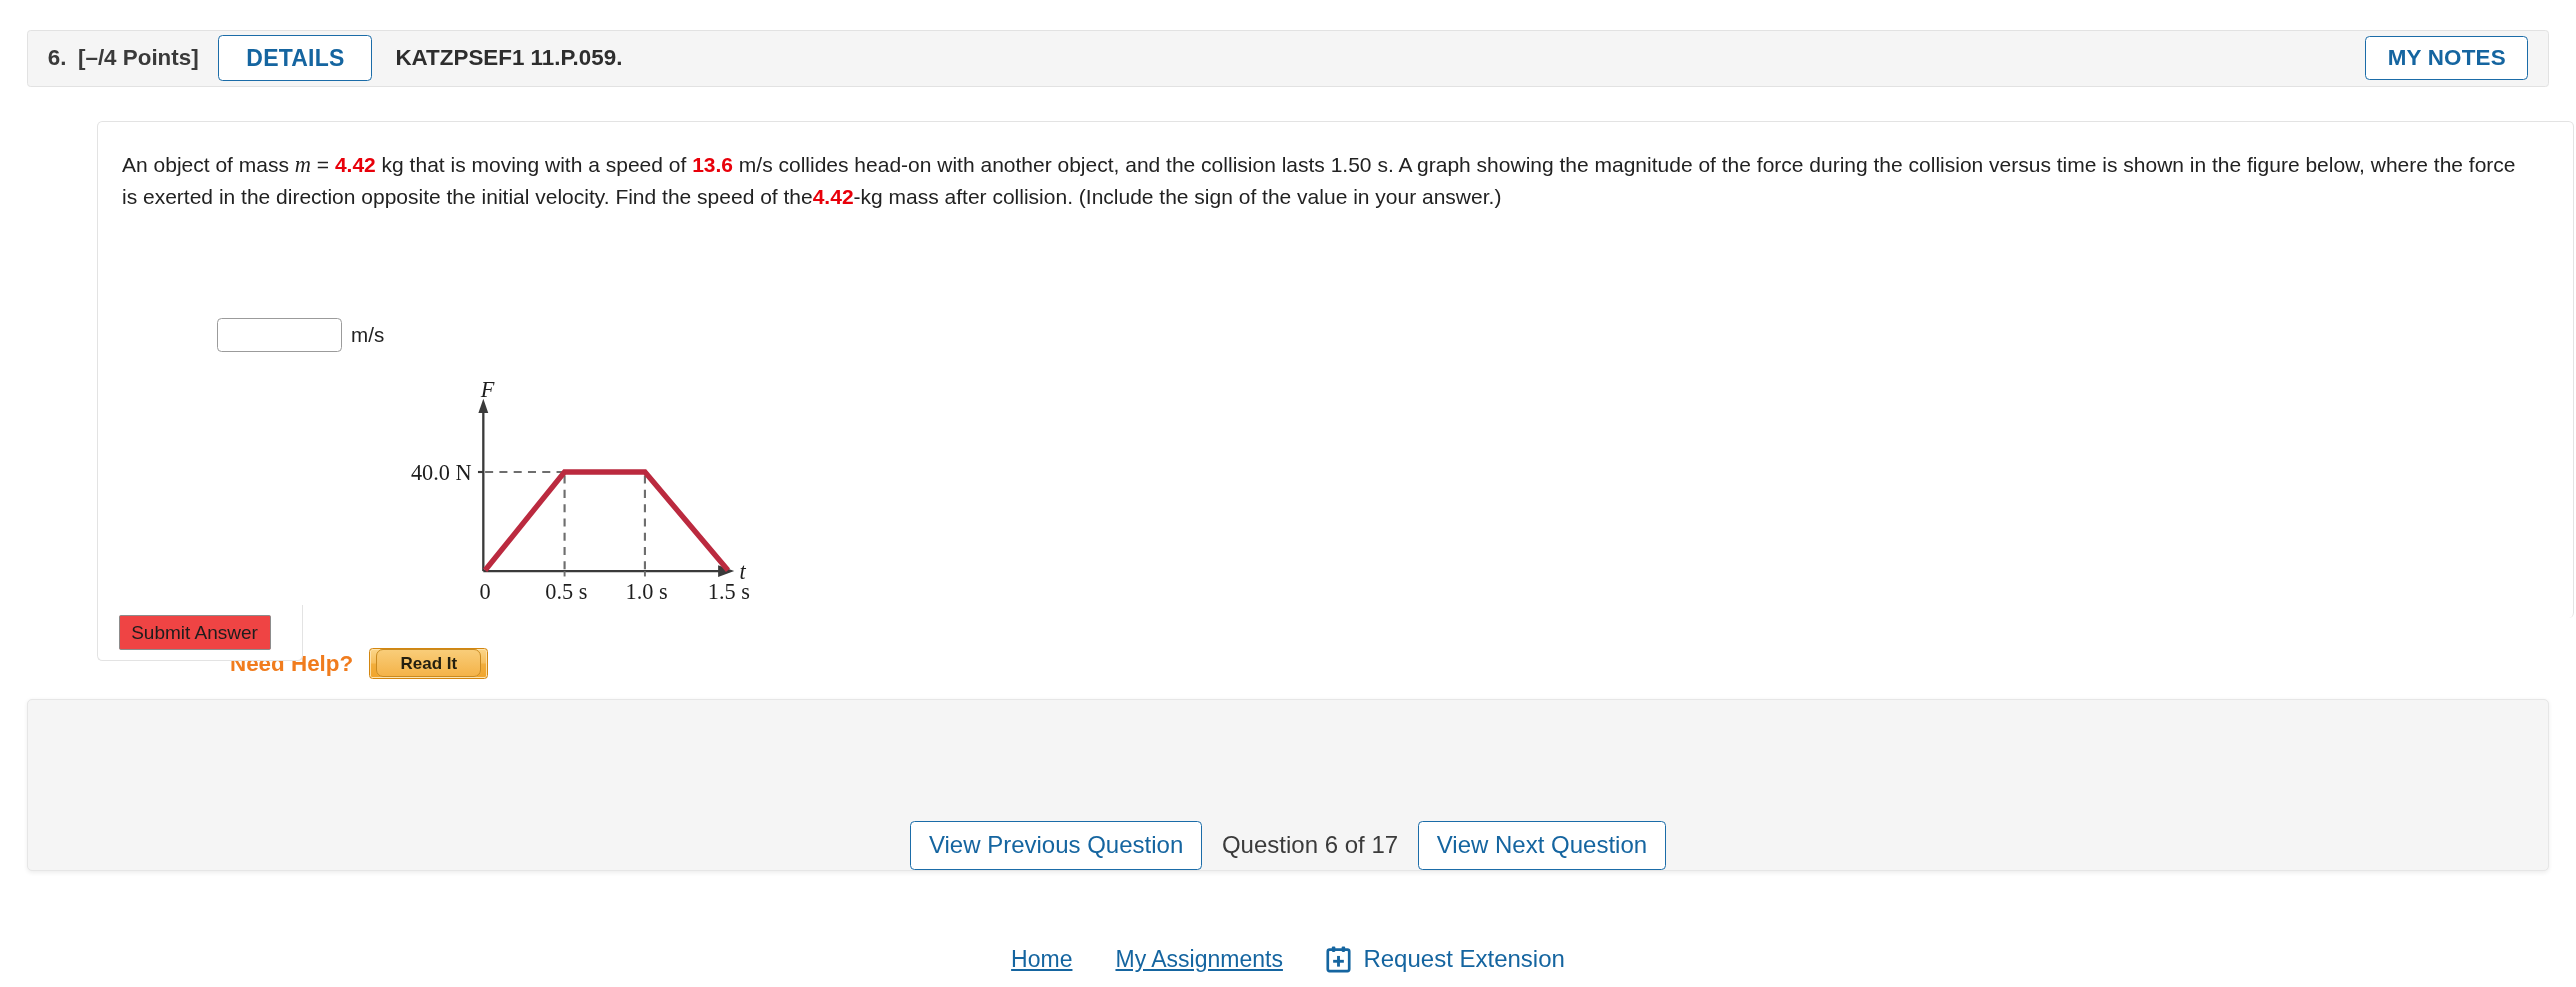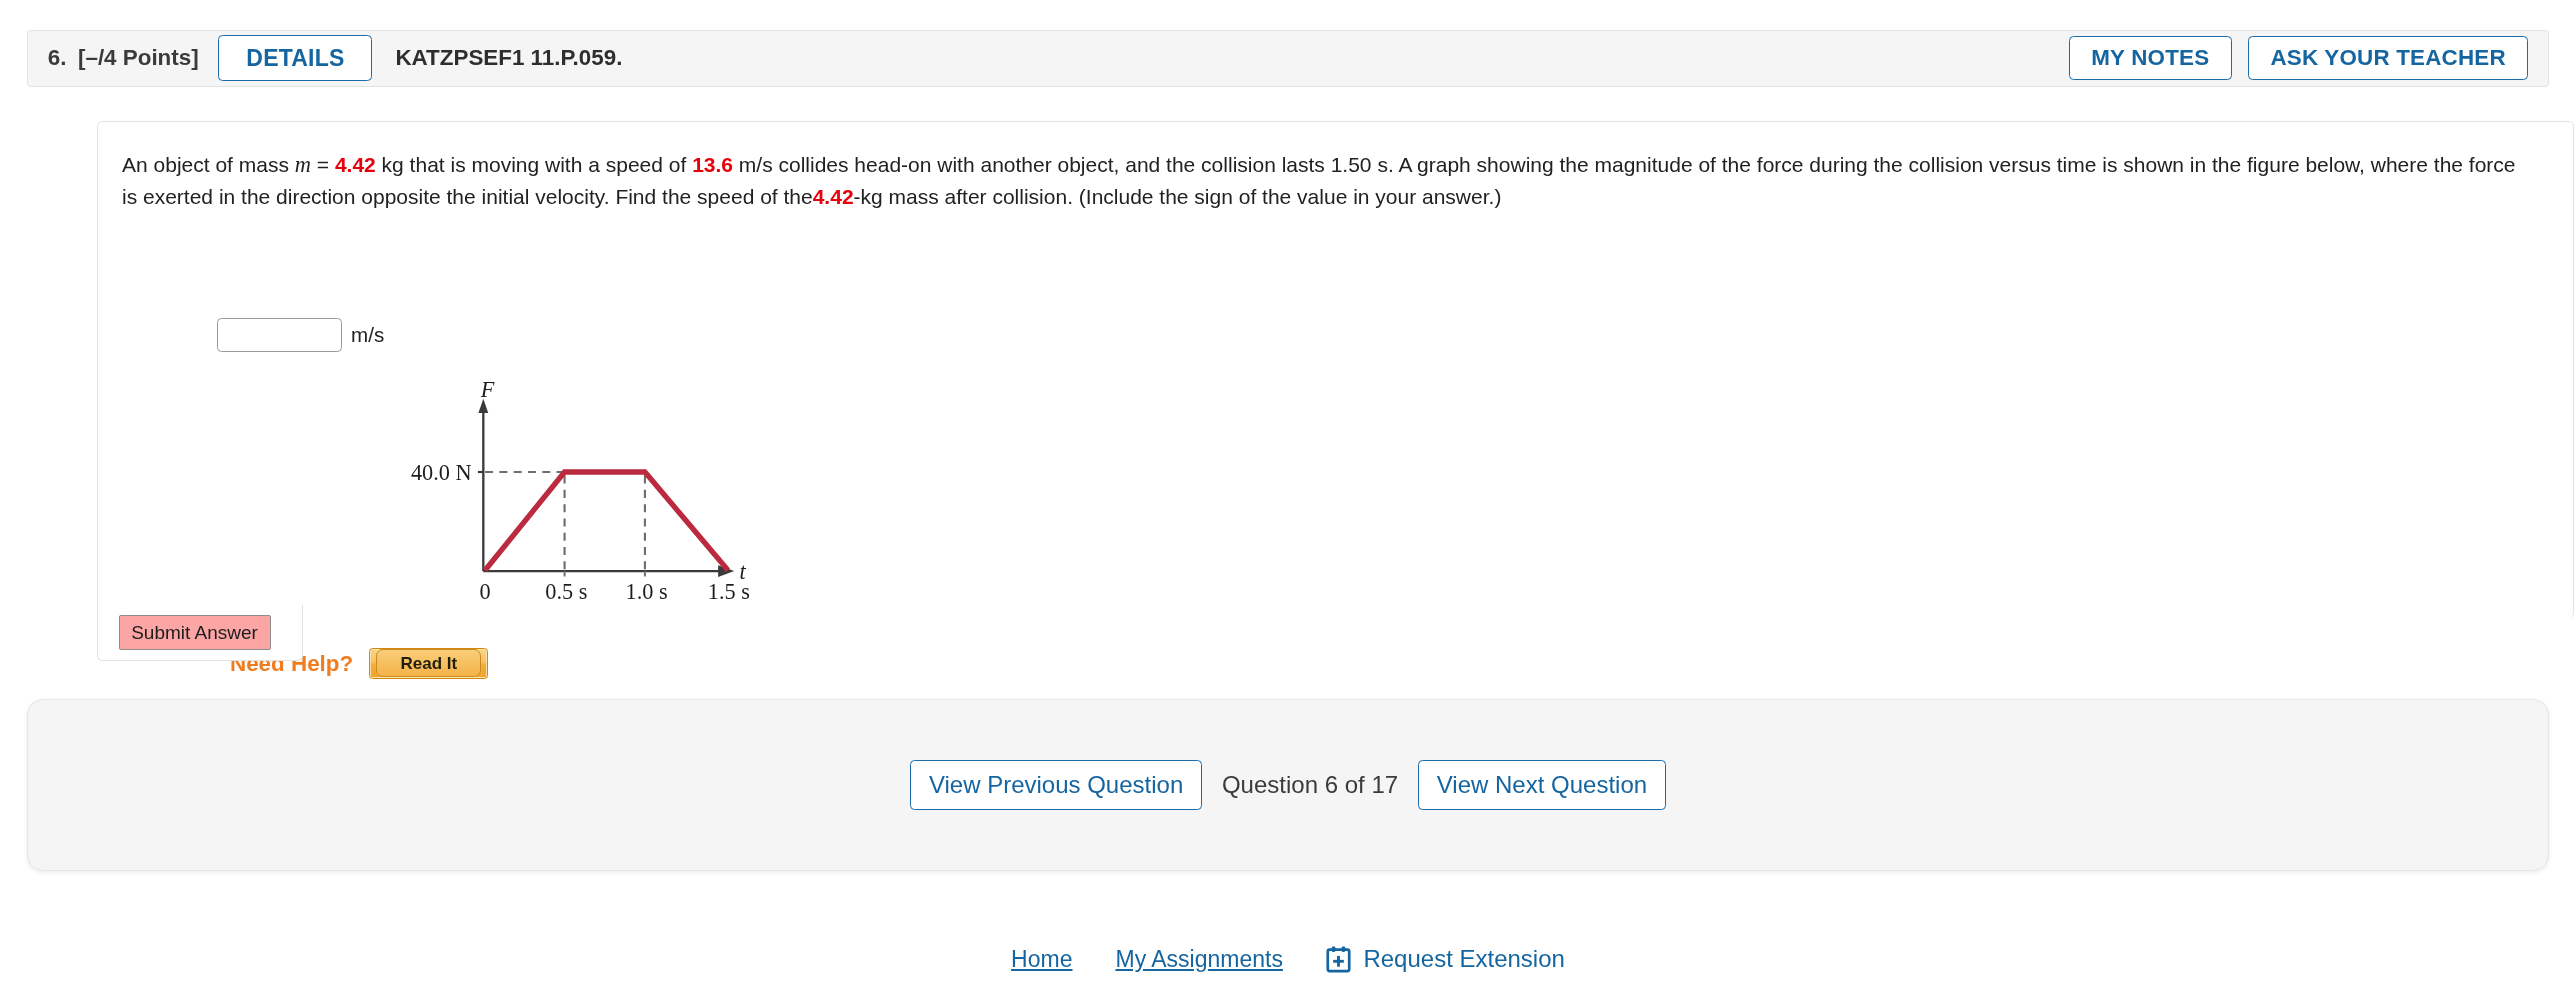--- a/index.html
+++ b/index.html
@@ -151,42 +151,42 @@
     width: 206px; height: 56px;
     background: #ffffff;
     border: 0.9px solid #e3e3e3;
     border-top: none;
     border-radius: 0 0 5.4px 5.4px;
     display: flex;
     align-items: center;
     padding-left: 20.6px;
   }
   .submit-btn {
-    background: #fca5a5;
+    background: #ef4444;
     border: 0.9px solid #8c8c8c;
     border-radius: 1.8px;
     font-size: 19px;
     color: #1d1d1d;
     padding: 5.4px 11.6px;
     font-family: "Liberation Sans", sans-serif;
     cursor: pointer;
     line-height: 1.15;
   }
 
   
   .nav-panel {
     position: absolute;
     left: 27px; top: 699px;
     width: 2522px; height: 172px;
     background: #f5f5f5;
     border: 0.9px solid #e6e6e6;
-    border-radius: 16px;
+    border-radius: 5px;
     box-shadow: 0 1.8px 4.5px rgba(0,0,0,0.07);
     display: flex;
-    align-items: center;
+    align-items: flex-end;
     justify-content: center;
   }
   .nav-inner { display: flex; align-items: center; gap: 0; }
   .nav-btn {
     border: 1.8px solid #1b6ca8;
     background: #ffffff;
     color: #1565a0;
     border-radius: 4.5px;
     font-size: 24px;
     padding: 11.6px 18px;
@@ -234,21 +234,20 @@
 <body>
 
 <div class="q-header">
   <span class="q-num">6.</span>
   <span class="q-points">[–/4 Points]</span>
   <button class="btn-outline btn-details">DETAILS</button>
   <span class="q-code">KATZPSEF1 11.P.059.</span>
   <span class="header-spacer"></span>
   <span class="header-actions">
     <button class="btn-outline">MY NOTES</button>
-    <button class="btn-outline">ASK YOUR TEACHER</button>
   </span>
 </div>
 
 <div class="content-panel">
 
   <div class="q-text">
     <span>An object of mass</span>
     <span class="ital">m</span>
     <span>=</span>
     <span class="hl">4.42</span>

